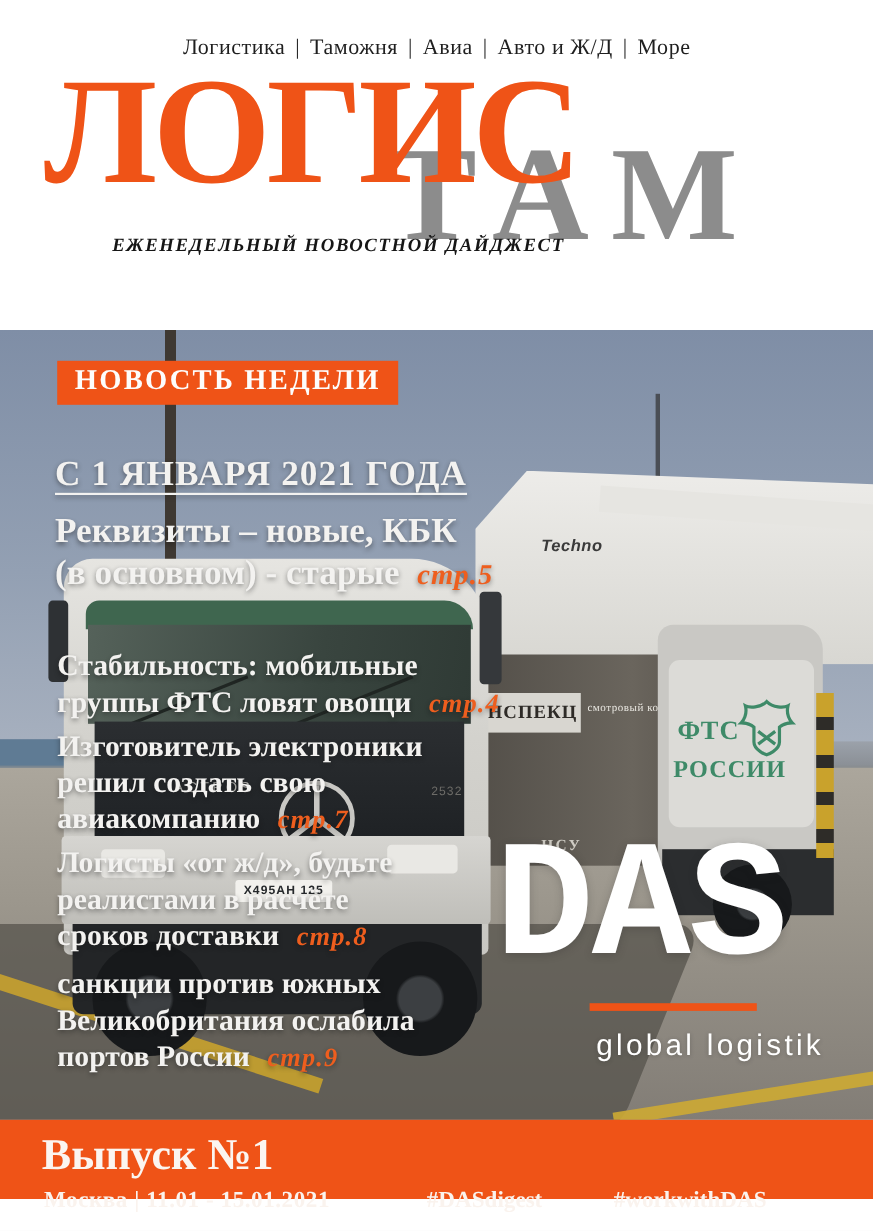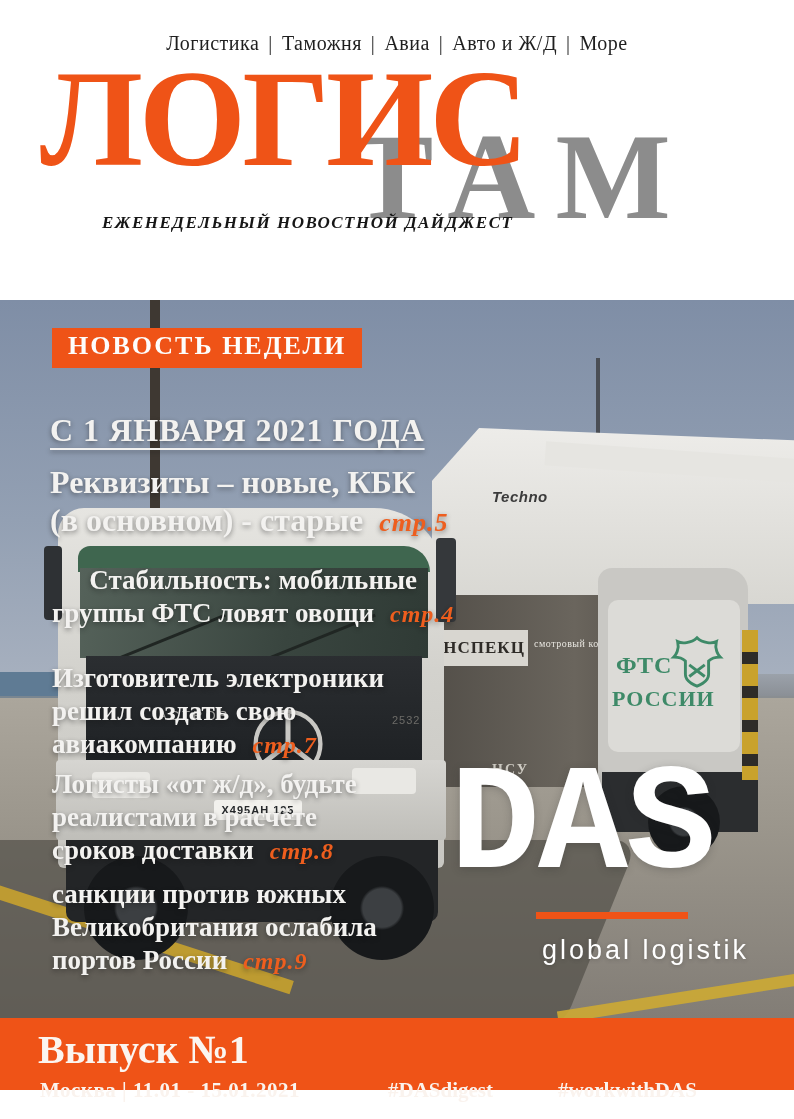--- a/index.html
+++ b/index.html
@@ -134,21 +134,21 @@
   }
   .lead-line{font-size:32px;font-weight:bold;line-height:38px;}
   .page-ref{
     font-style:italic;font-weight:bold;font-size:26px;color:#ee5e1e;
     margin-left:16px;letter-spacing:1px;
   }
   .article{position:absolute;left:52px;color:#f3f2f0;z-index:20;
     text-shadow:0 2px 5px rgba(20,20,20,.45);}
   .article div{font-size:27px;font-weight:bold;line-height:33px;}
   .article .page-ref{font-size:24px;}
-  .article-1{top:264px;text-align:center;}
+  .article-1{top:289px;}
   .article-2{top:362px;}
   .article-3{top:468px;}
   .article-4{top:578px;}
   
   .das{position:absolute;left:450px;top:452px;z-index:18;color:#ffffff;}
   .das-word{
     font-family:Liberation Mono, monospace;font-weight:bold;
     font-size:150px;line-height:1;letter-spacing:-2px;
     text-shadow:0 2px 8px rgba(40,40,40,.25);
   }

